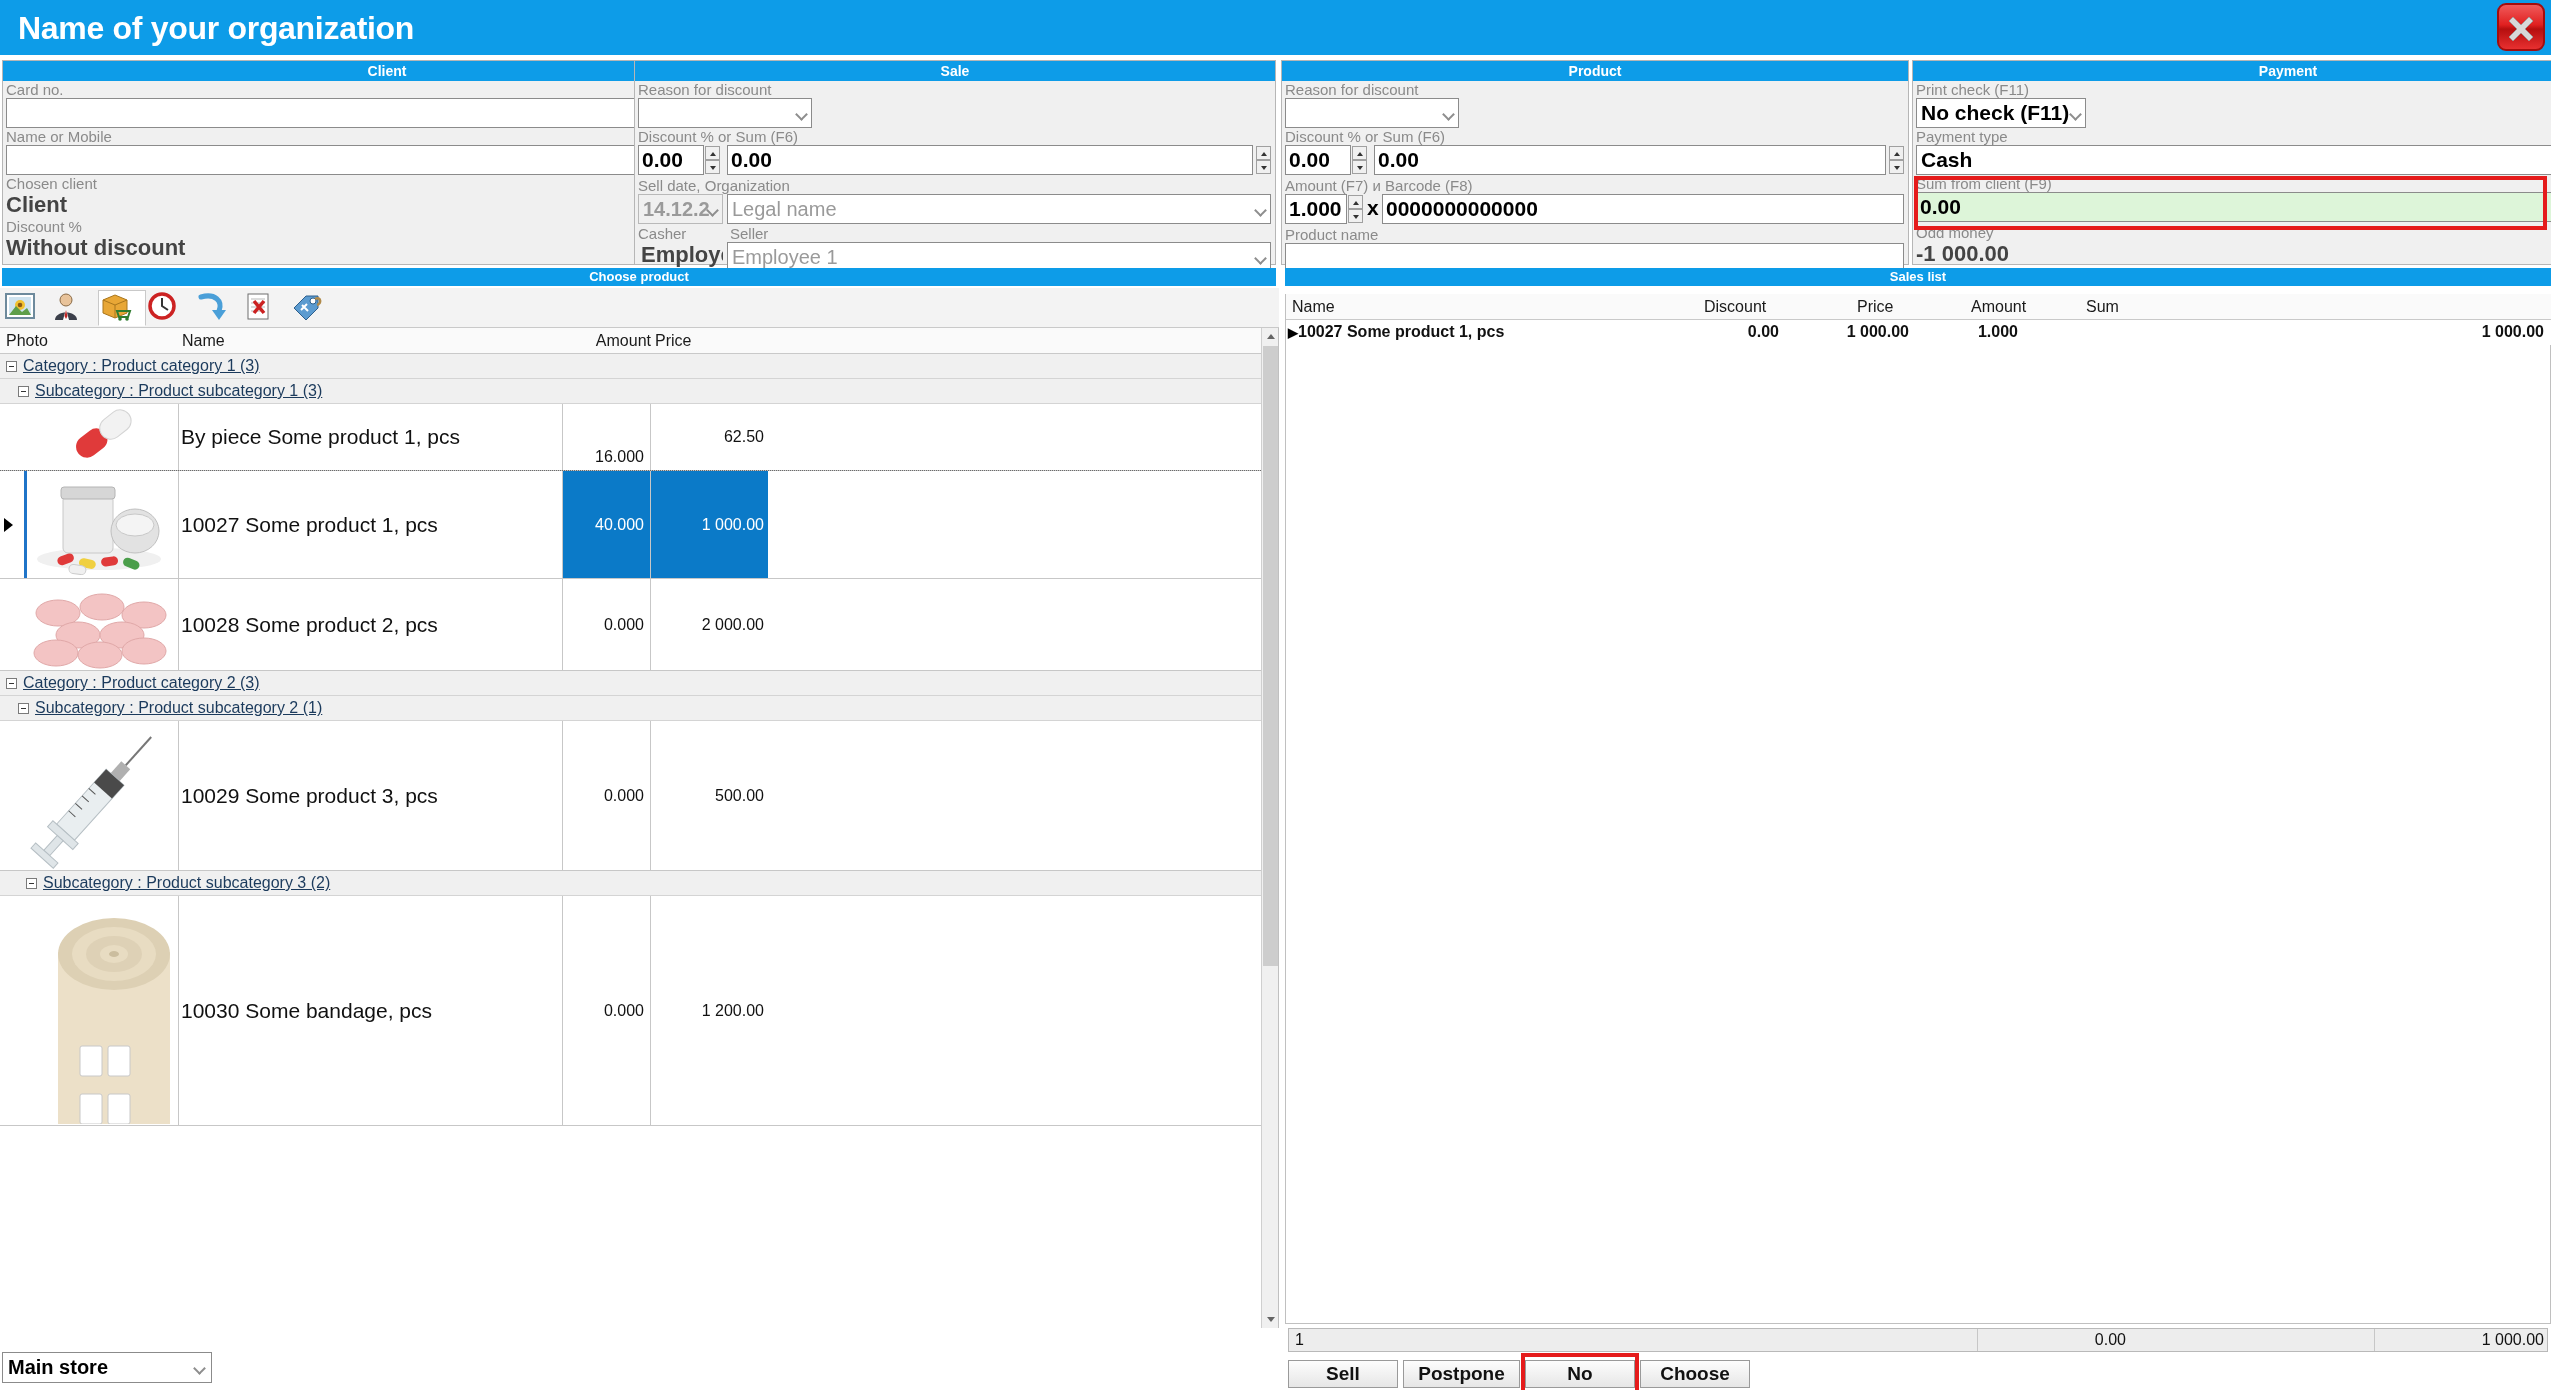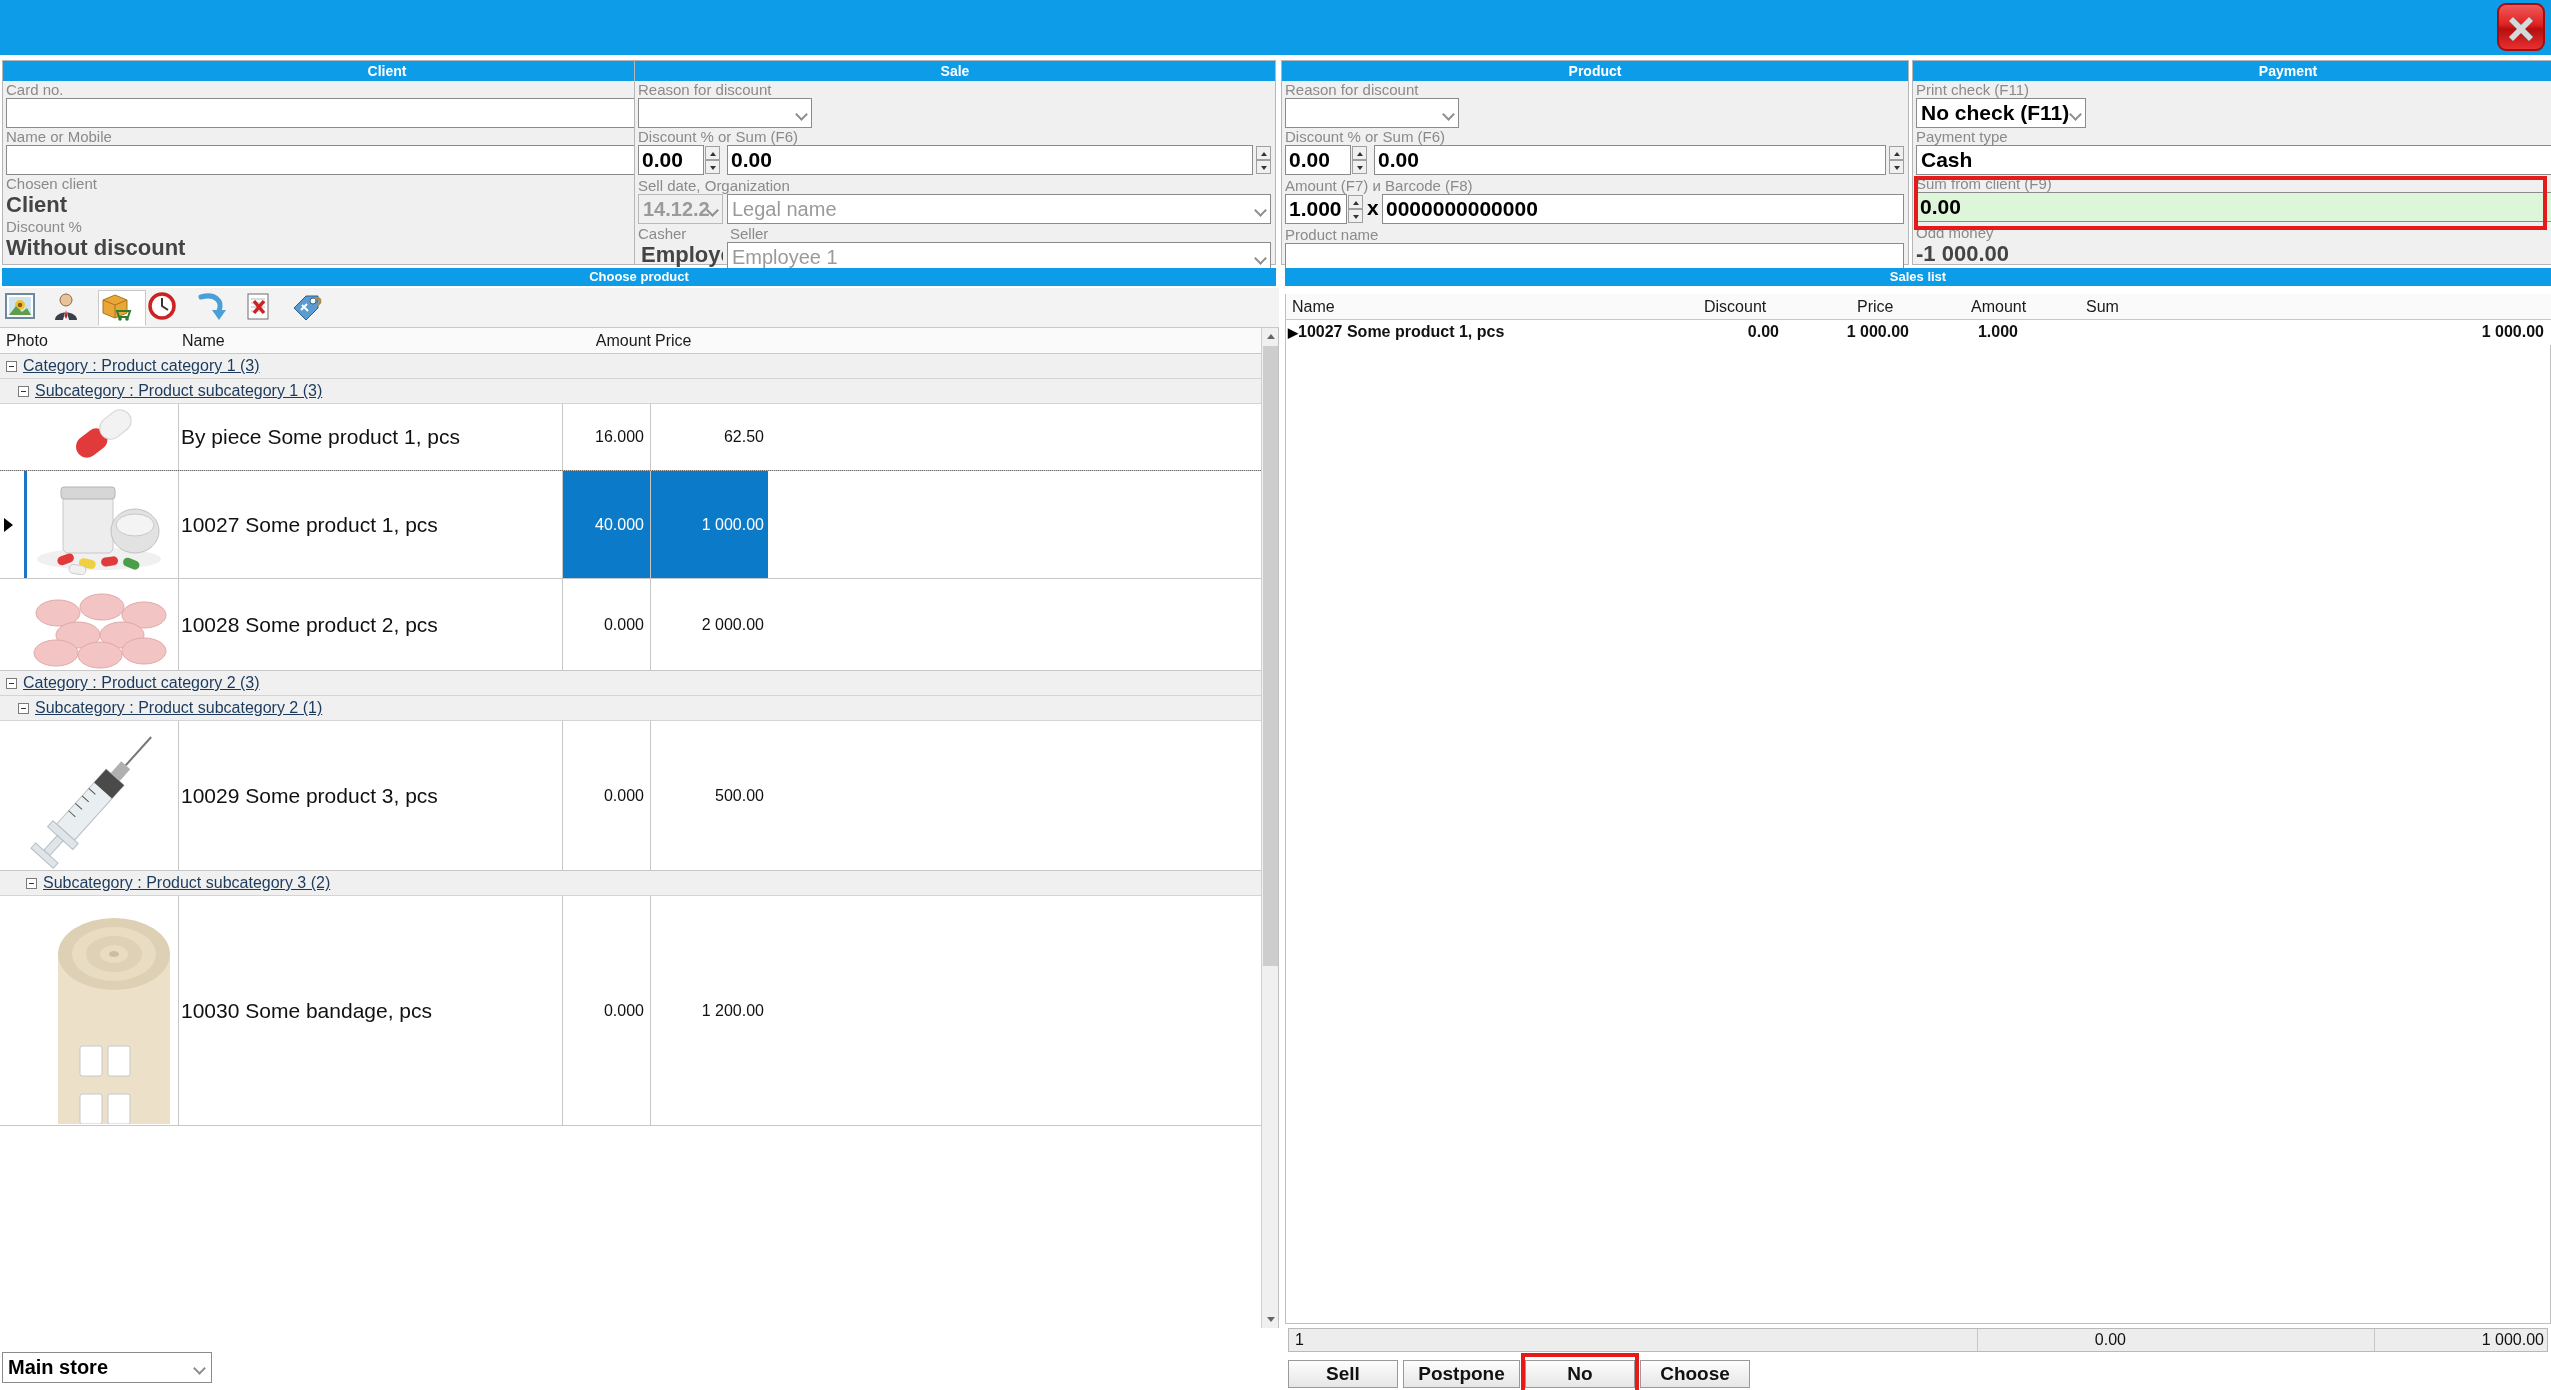--- a/index.html
+++ b/index.html
@@ -196,20 +196,21 @@
   }
 
   .hl-red {
     position:absolute; border:4px solid #e51b1b; pointer-events:none;
   }
 </style>
 </head>
 <body>
 
 <div class="titlebar">
+  <div class="titlebar-text">Name of your organization</div>
   <div class="close-btn">
     <svg width="30" height="30" viewBox="0 0 30 30">
       <path d="M7 5 L15 13 L23 5 L27 9 L19 17 L27 25 L23 29 L15 21 L7 29 L3 25 L11 17 L3 9 Z" fill="#d8d8d8" stroke="#9a9a9a" stroke-width="0.8"></path>
     </svg>
   </div>
 </div>
 
 <div class="panel" style="left:2px; width:770px;">
   <div class="panel-head">Client</div>
   <div class="panel-body">
@@ -411,21 +412,21 @@
         <g transform="rotate(-38 60 31)">
           <rect x="30" y="20" width="34" height="22" rx="11" fill="#e03a3a"></rect>
           <rect x="60" y="20" width="34" height="22" rx="11" fill="#f2f2f2" stroke="#d4d4d4"></rect>
         </g>
       </svg>
     </div>
     <div class="cell-name">
         <span class="vmid" style="left:2px;">By piece Some product 1, pcs</span>
       </div>
     <div class="cell-amt">
-        <span class="vmid" style="right:6px;">16.000</span>
+        <span class="vmid" style="right:6px;margin-top:20px;">16.000</span>
       </div>
     <div class="cell-price">
         <span class="vmid" style="right:4px;">62.50</span>
       </div>
   </div>
 
   <div class="prow selected" style="height:108px;">
     <div class="rowmark"></div>
     <div class="cell-photo">
       <svg width="150" height="104" viewBox="0 0 150 104">

